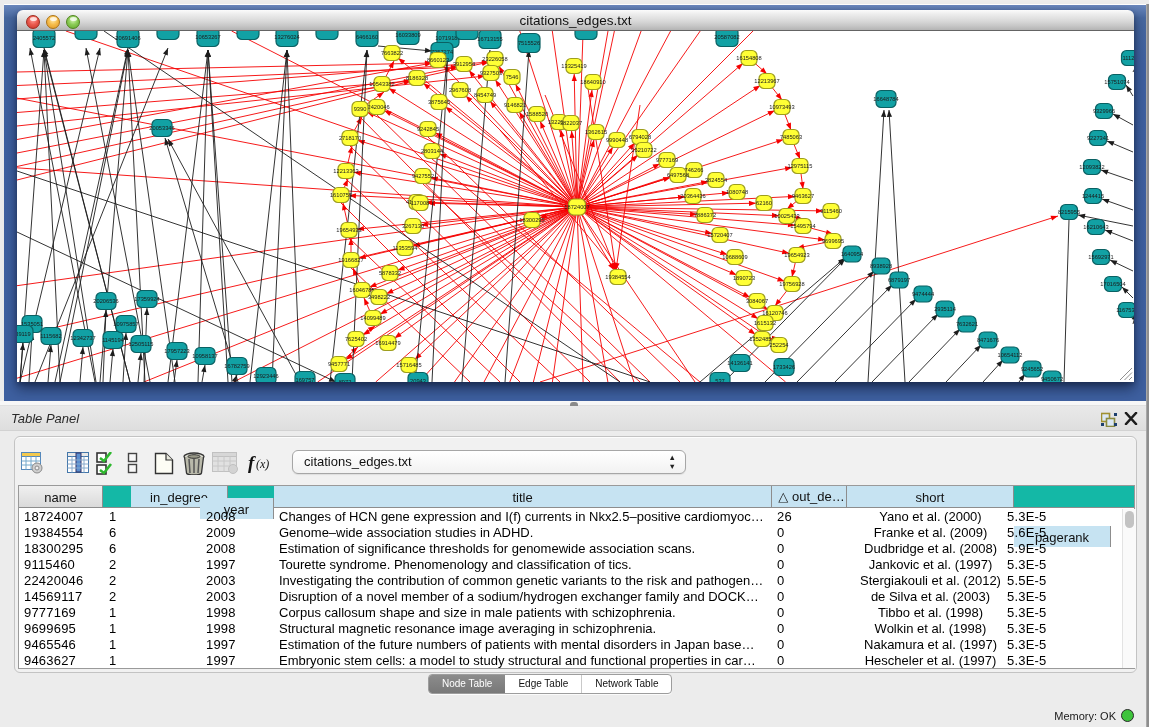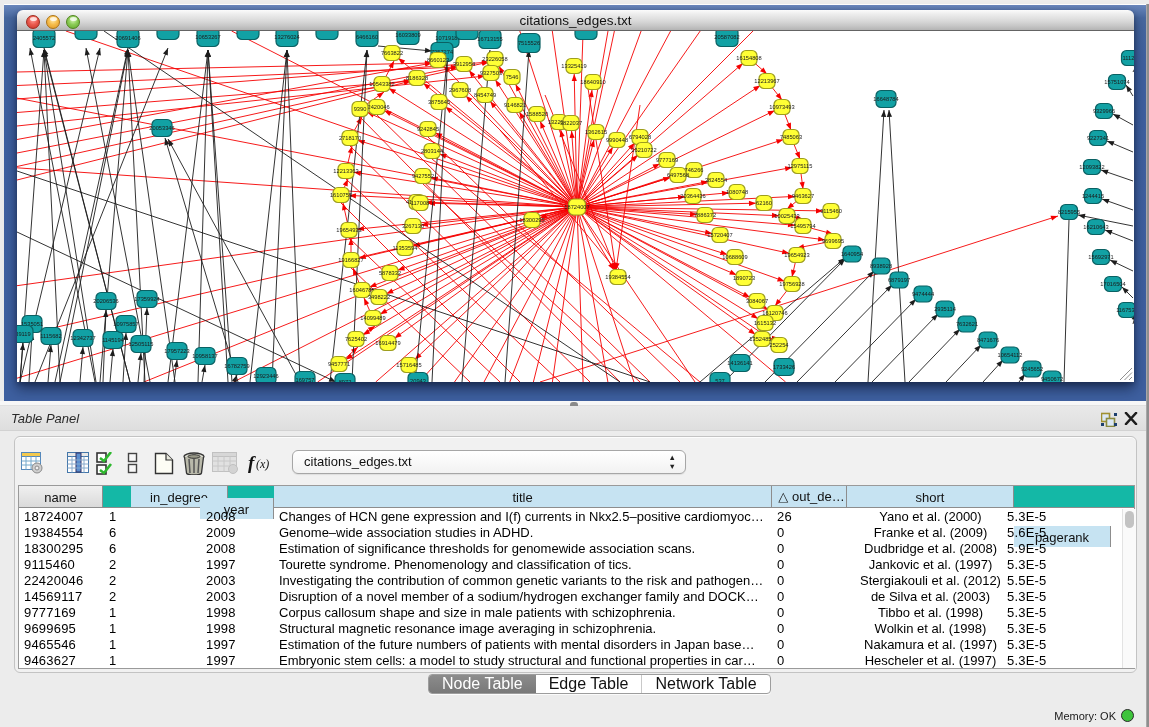--- a/index.html
+++ b/index.html
@@ -61,21 +61,21 @@
 .c1{left:5px;width:78px;}
 .c2{left:90px;width:90px;}
 .c3{left:187px;width:70px;}
 .c4{left:260px;width:492px;letter-spacing:0;}
 .c5{left:758px;width:70px;}
 .c6{left:828px;width:167px;text-align:center;letter-spacing:0;}
 .c7{left:988px;width:100px;}
 #vsb{position:absolute;left:1103px;top:23px;width:13px;height:159px;background:#fafafa;border-left:1px solid #e3e3e3;}
 #vsb .th{position:absolute;left:1.5px;top:2px;width:9px;height:17px;background:#c3c3c3;border-radius:5px;}
 
-#tabs{position:absolute;left:428px;top:273px;height:18px;font-size:16px;
+#tabs{position:absolute;left:428px;top:273px;height:18px;font-size:10px;
   border:1px solid #9d9d9d;border-radius:4px;background:#ffffff;
   box-shadow:0 1px 0 rgba(255,255,255,.8);}
 #tabs span{display:inline-block;height:18px;line-height:17px;padding:0 13px;vertical-align:top;box-sizing:border-box;}
 #tabs .sel{background:linear-gradient(180deg,#8c8c8c,#787878);color:#ffffff;border-radius:3px 0 0 3px;}
 #tabs .mid{border-right:1px solid #c9c9c9;color:#111;}
 #tabs .last{color:#111;}
 #mem{position:absolute;left:1040px;top:309px;width:76px;text-align:right;font-size:11px;color:#1a1a1a;white-space:nowrap;}
 #memdot{position:absolute;left:1121px;top:308px;width:13px;height:13px;border-radius:50%;
   background:#3ec43c;border:1.5px solid #2a2a2a;box-sizing:border-box;}
 </style>

